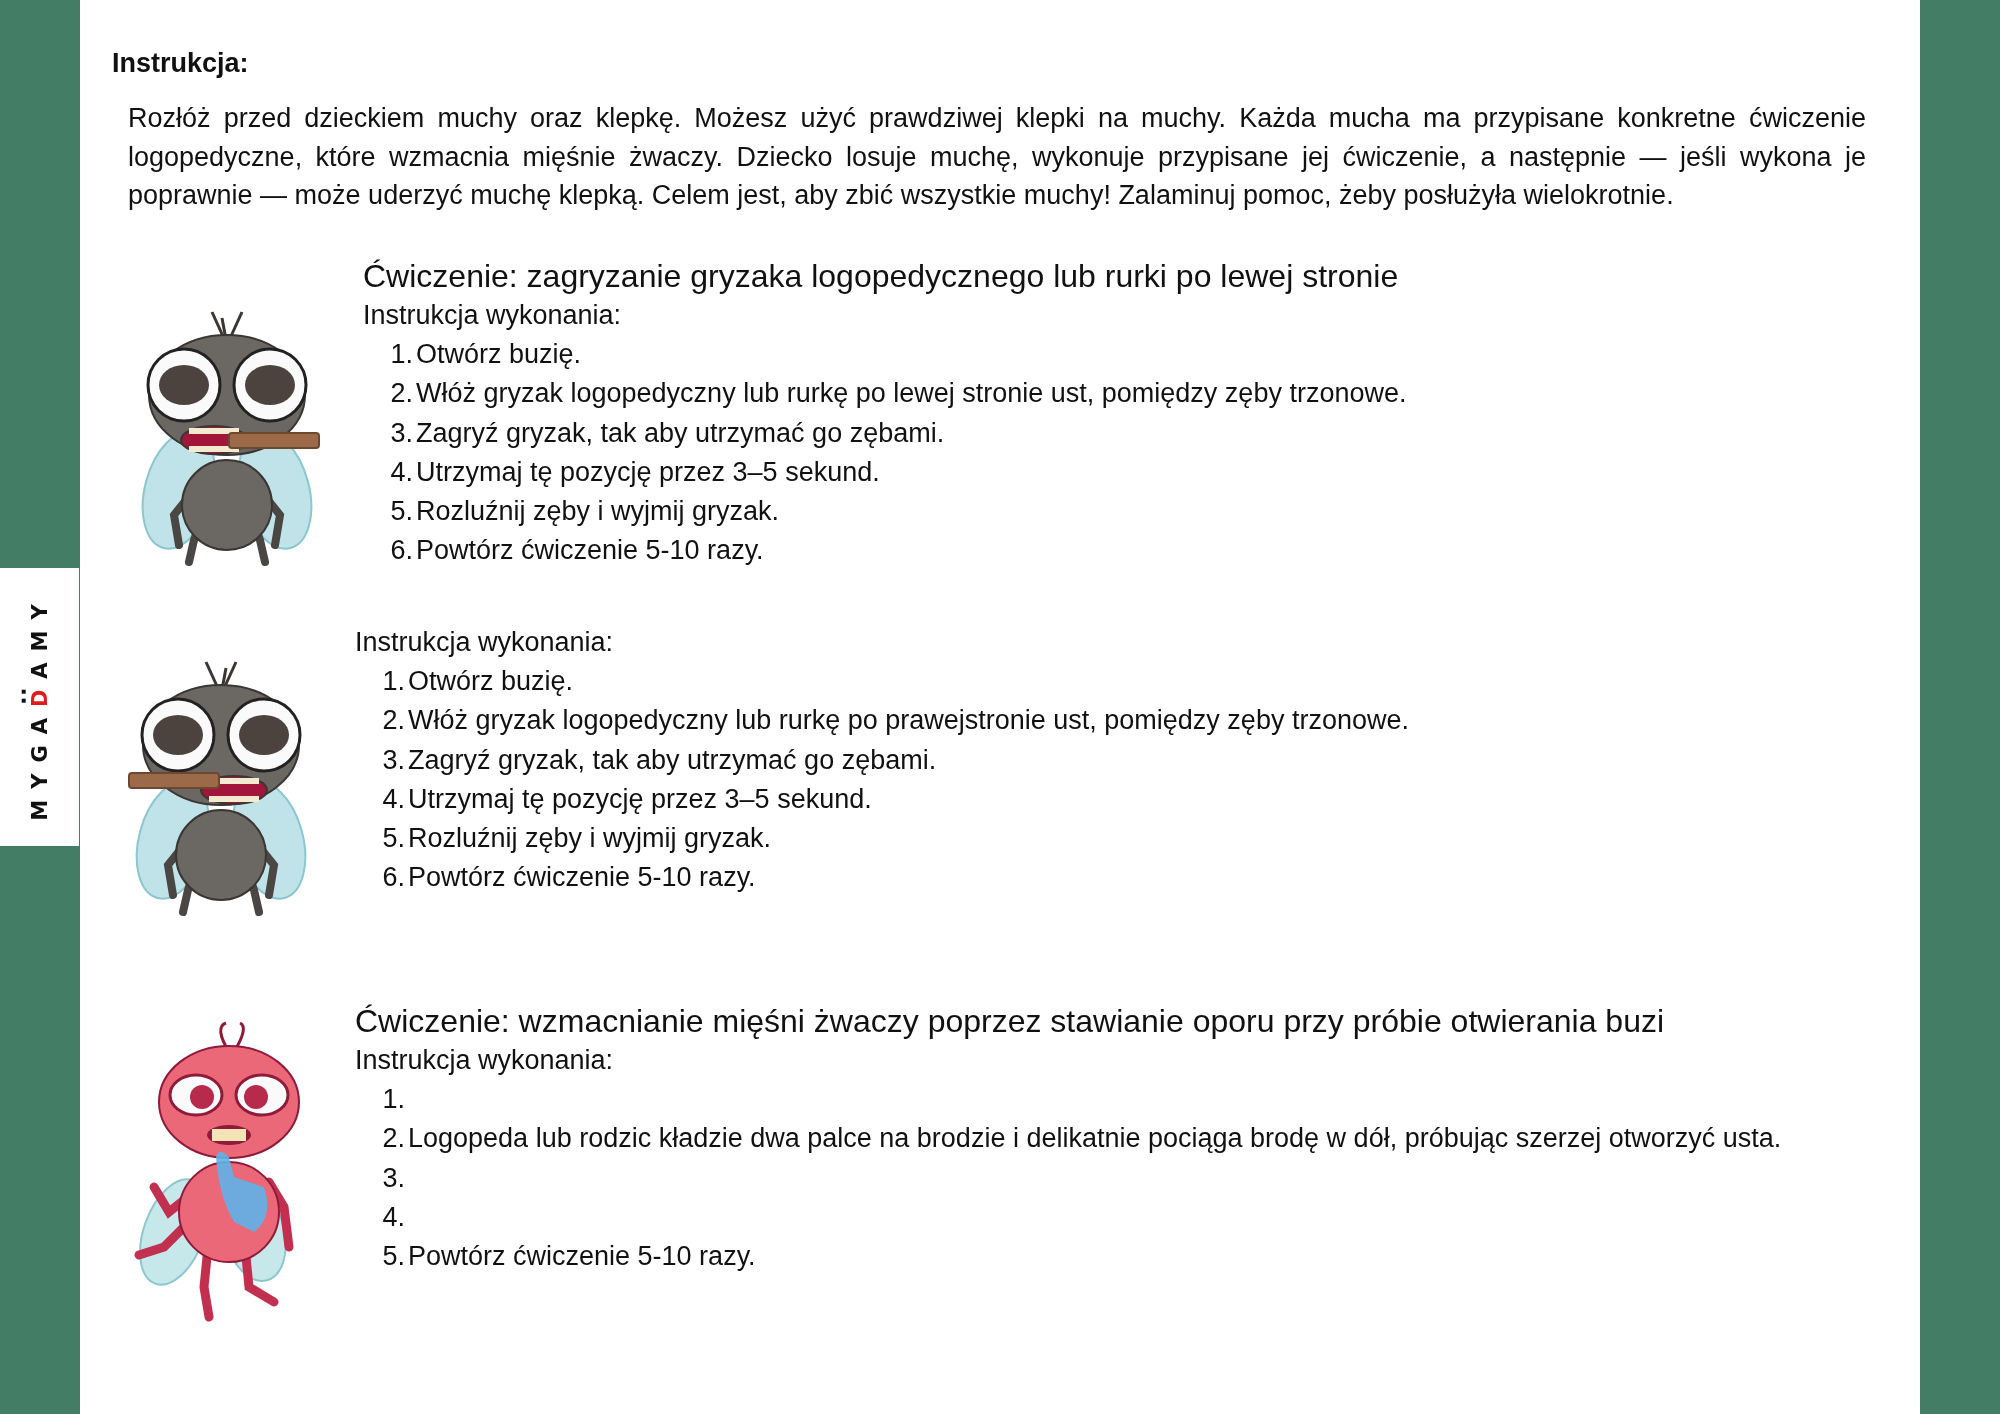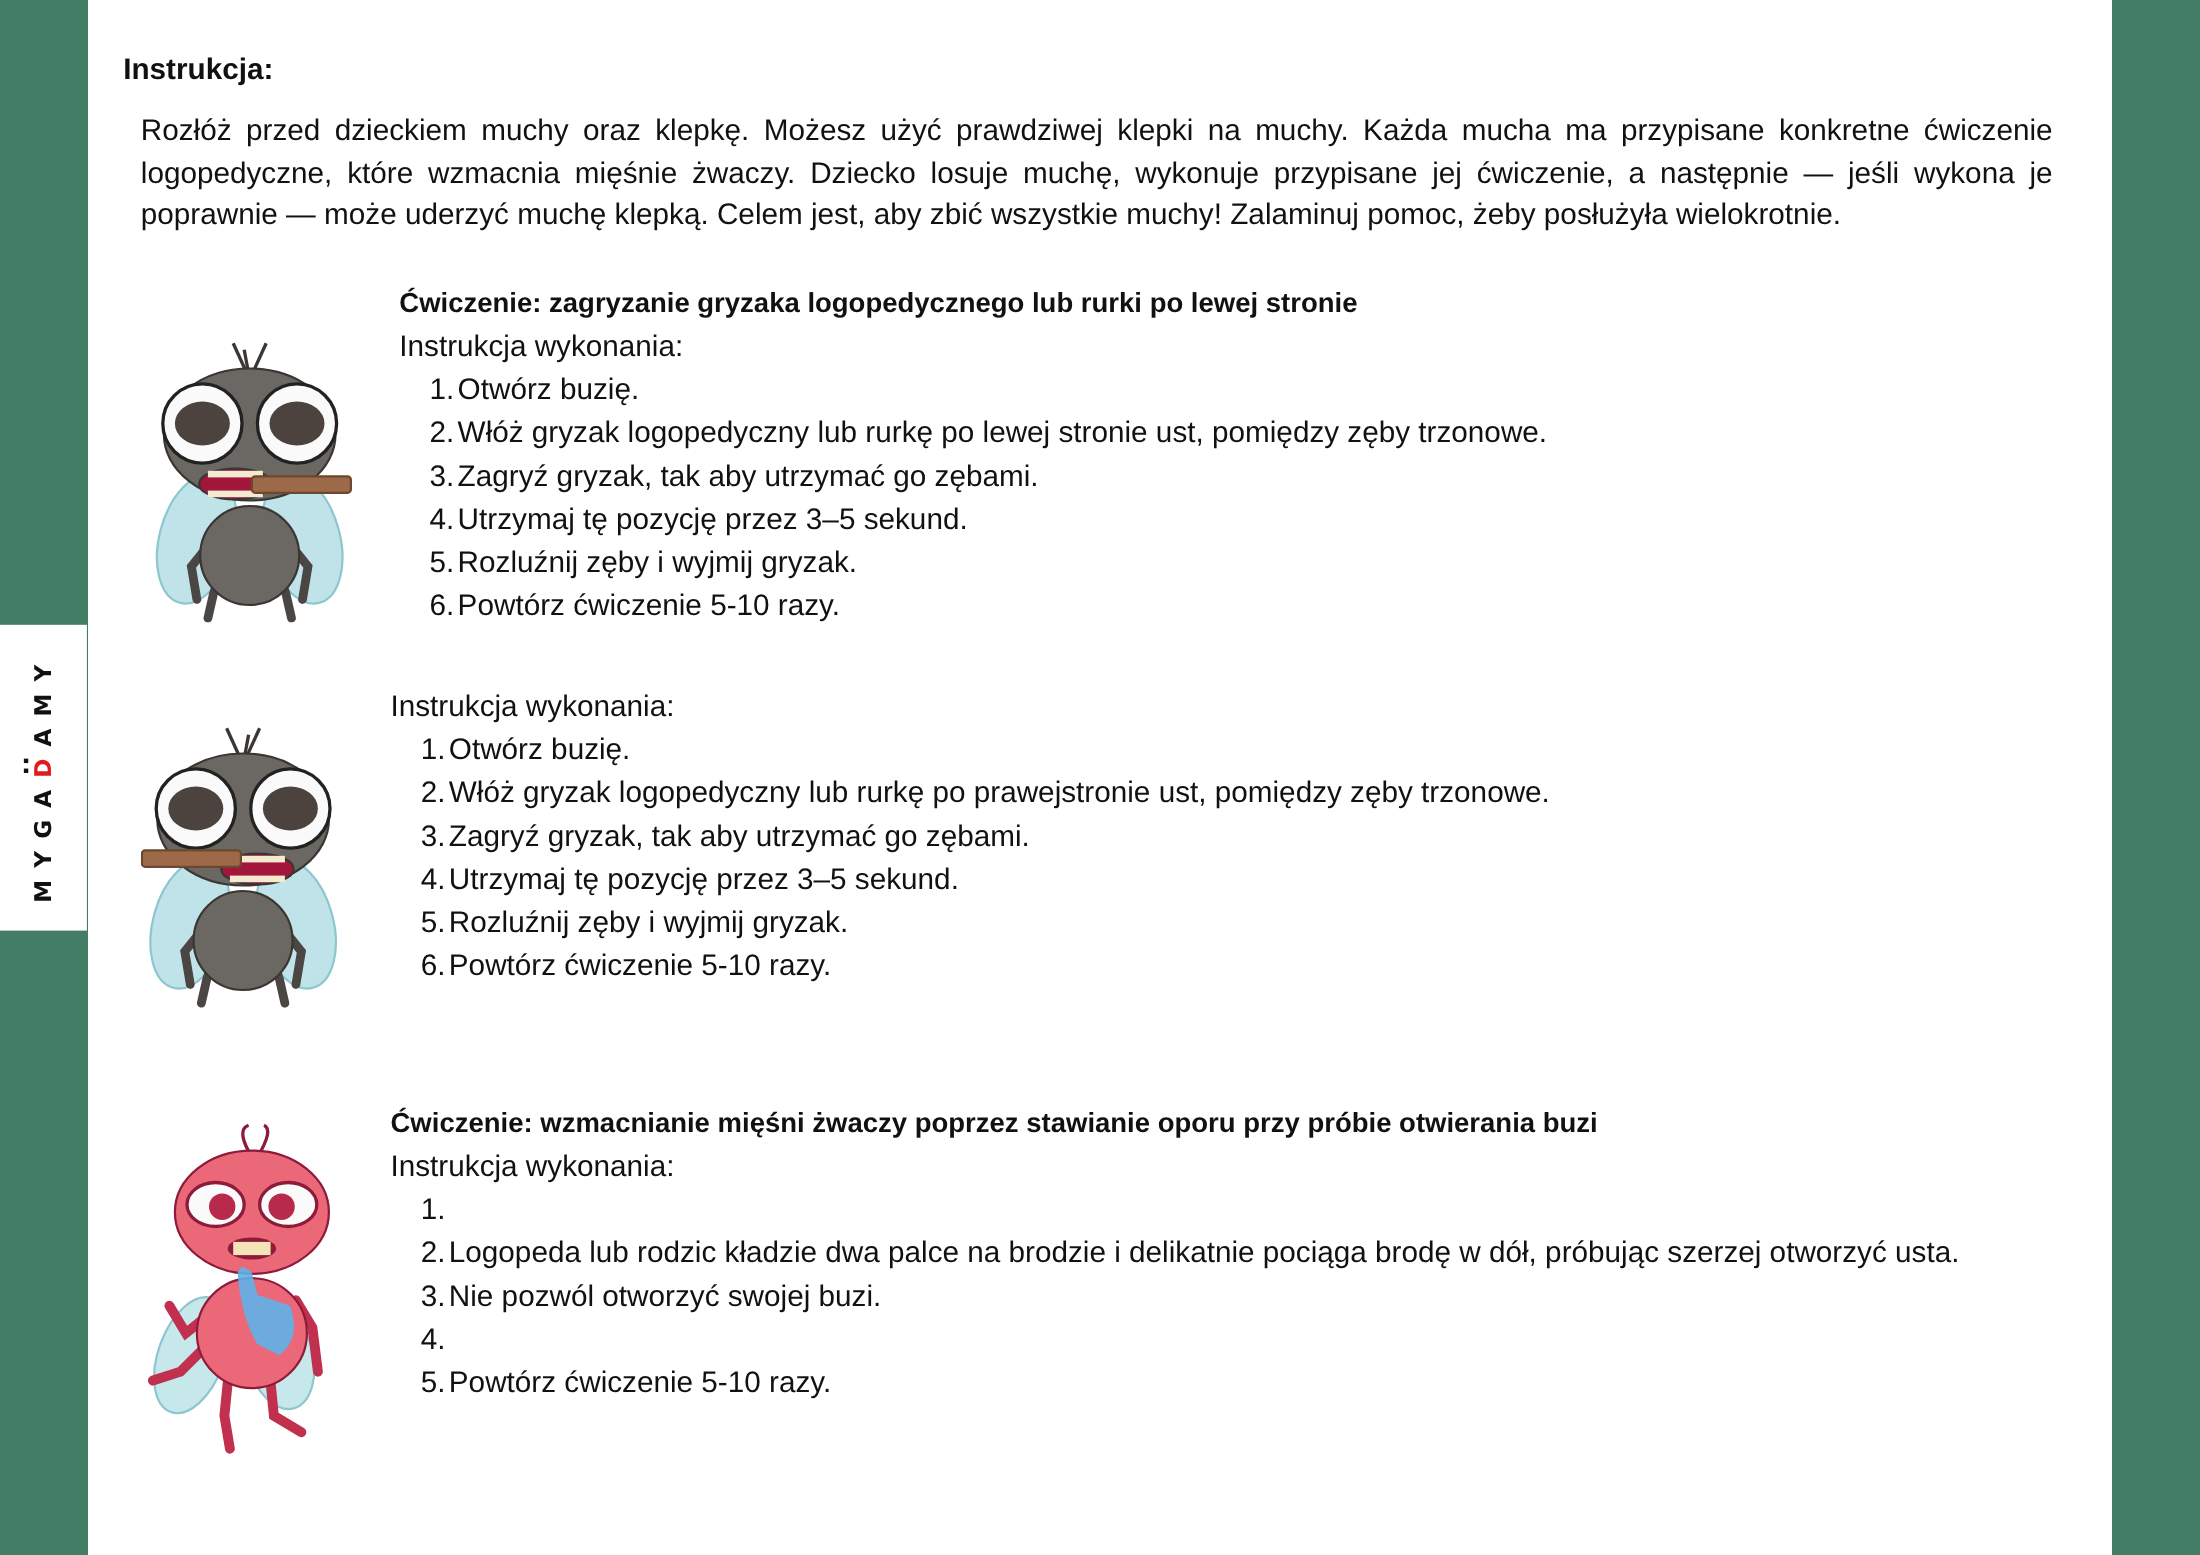--- a/index.html
+++ b/index.html
@@ -24,21 +24,21 @@
   .logo-text .d::before {
     content: ""; position: absolute; left: 4px; top: -6px; width: 13px; height: 4px;
     border-left: 4px solid #111; border-right: 4px solid #111; box-sizing: border-box;
   }
 
   .intro { position: absolute; left: 112px; top: 44px; width: 1770px; }
   .intro h1 { margin: 0; font-size: 27px; font-weight: bold; line-height: 39px; }
   .intro p { margin: 16px; font-size: 27px; line-height: 38.7px; text-align: justify; }
 
   .exercise { position: absolute; }
-  .ex-title { font-size: 25px; font-weight: bold; line-height: 39px; margin: 0; white-space: nowrap; }
+  .ex-title { font-size: 32px; font-weight: normal; line-height: 39px; margin: 0; white-space: nowrap; }
   .ex-sub { font-size: 27px; line-height: 39px; margin: 0; }
   .ex-list { list-style: none; margin: 0; padding: 0 0 0 20px; }
   .ex-list li { font-size: 27px; line-height: 39.3px; white-space: nowrap; display: flex; }
   .ex-list .num { display: inline-block; width: 30px; text-align: right; margin-right: 3px; }
 
   .fly { position: absolute; }
 </style>
 </head>
 <body>
 
@@ -213,21 +213,20 @@
   <ol class="ex-list">
     <li>
         <span class="num">1.</span>
       </li>
     <li>
         <span class="num">2.</span>
         <span>Logopeda lub rodzic kładzie dwa palce na brodzie i delikatnie pociąga brodę w dół, próbując szerzej otworzyć usta.</span>
       </li>
     <li>
         <span class="num">3.</span>
-        <span>Nie pozwól otworzyć swojej buzi.</span>
       </li>
     <li>
         <span class="num">4.</span>
       </li>
     <li>
         <span class="num">5.</span>
         <span>Powtórz ćwiczenie 5-10 razy.</span>
       </li>
   </ol>
 </div>

